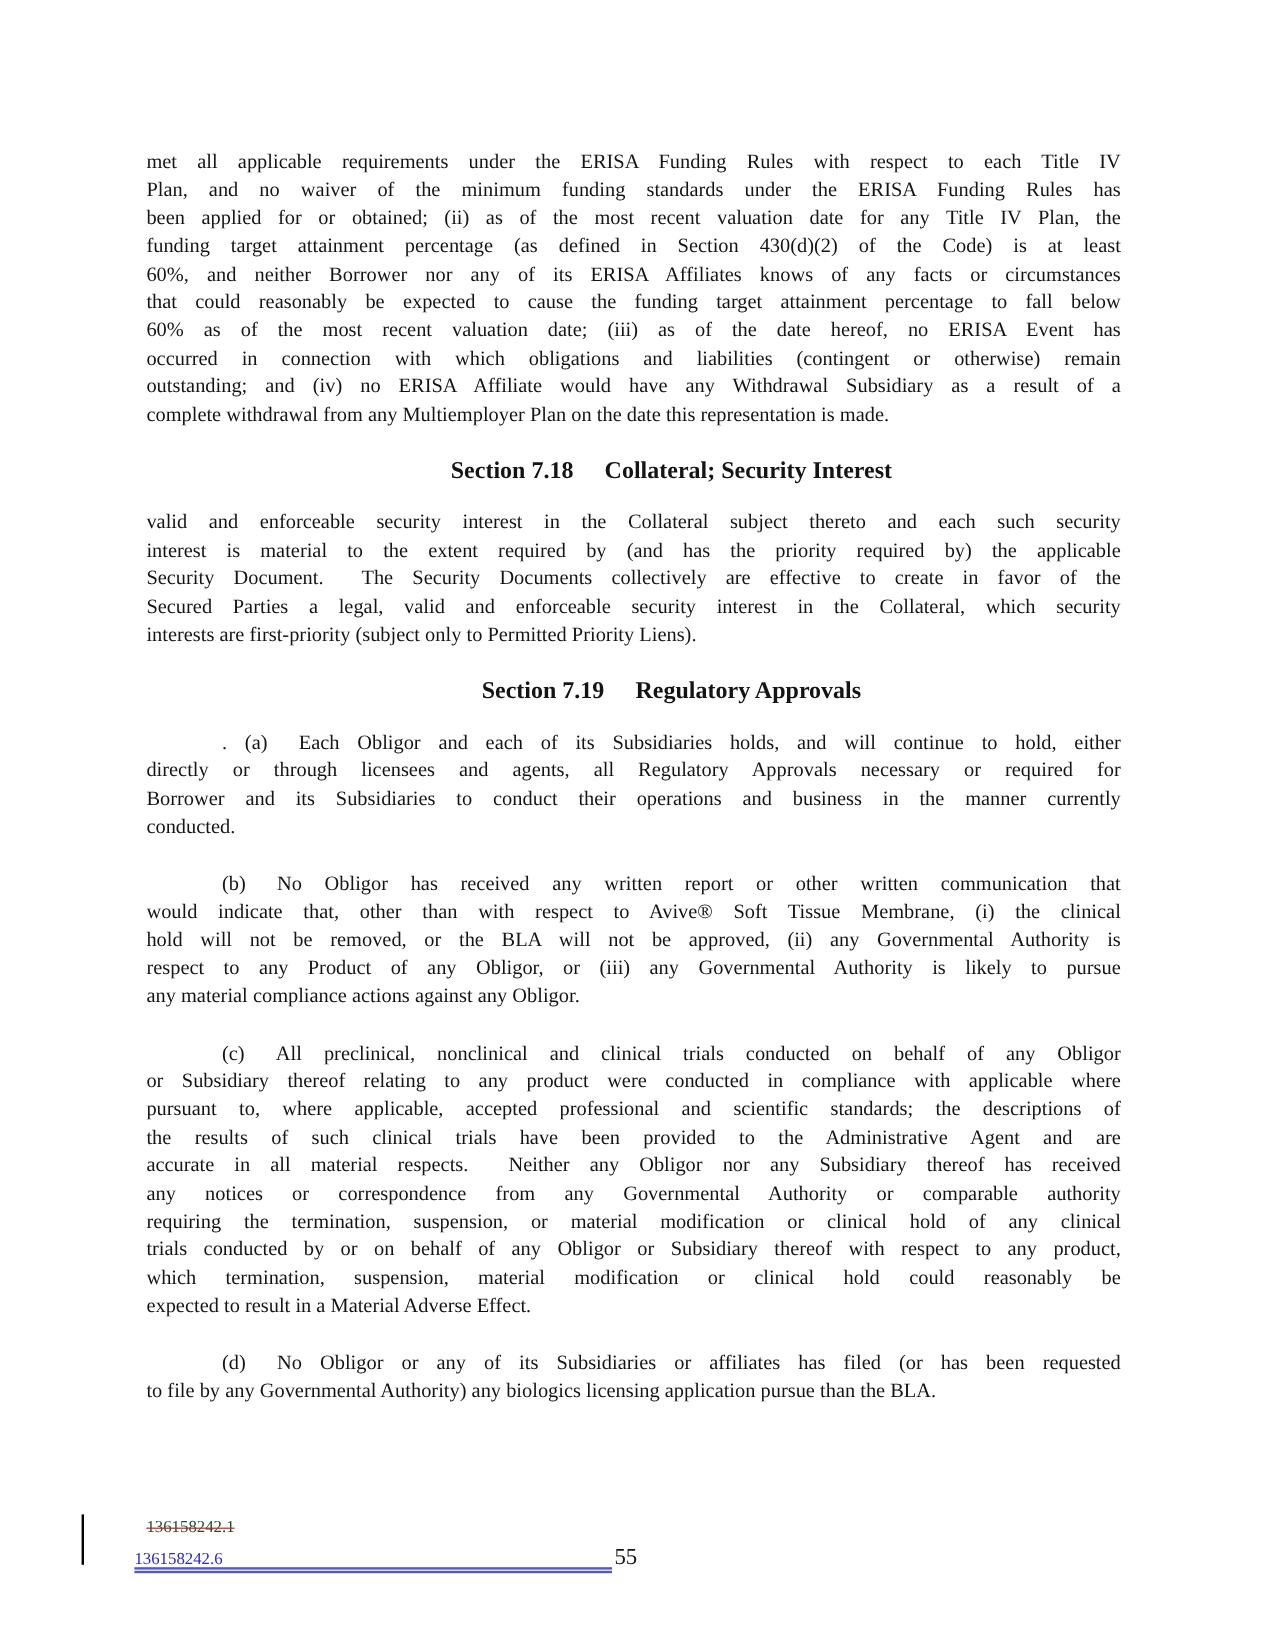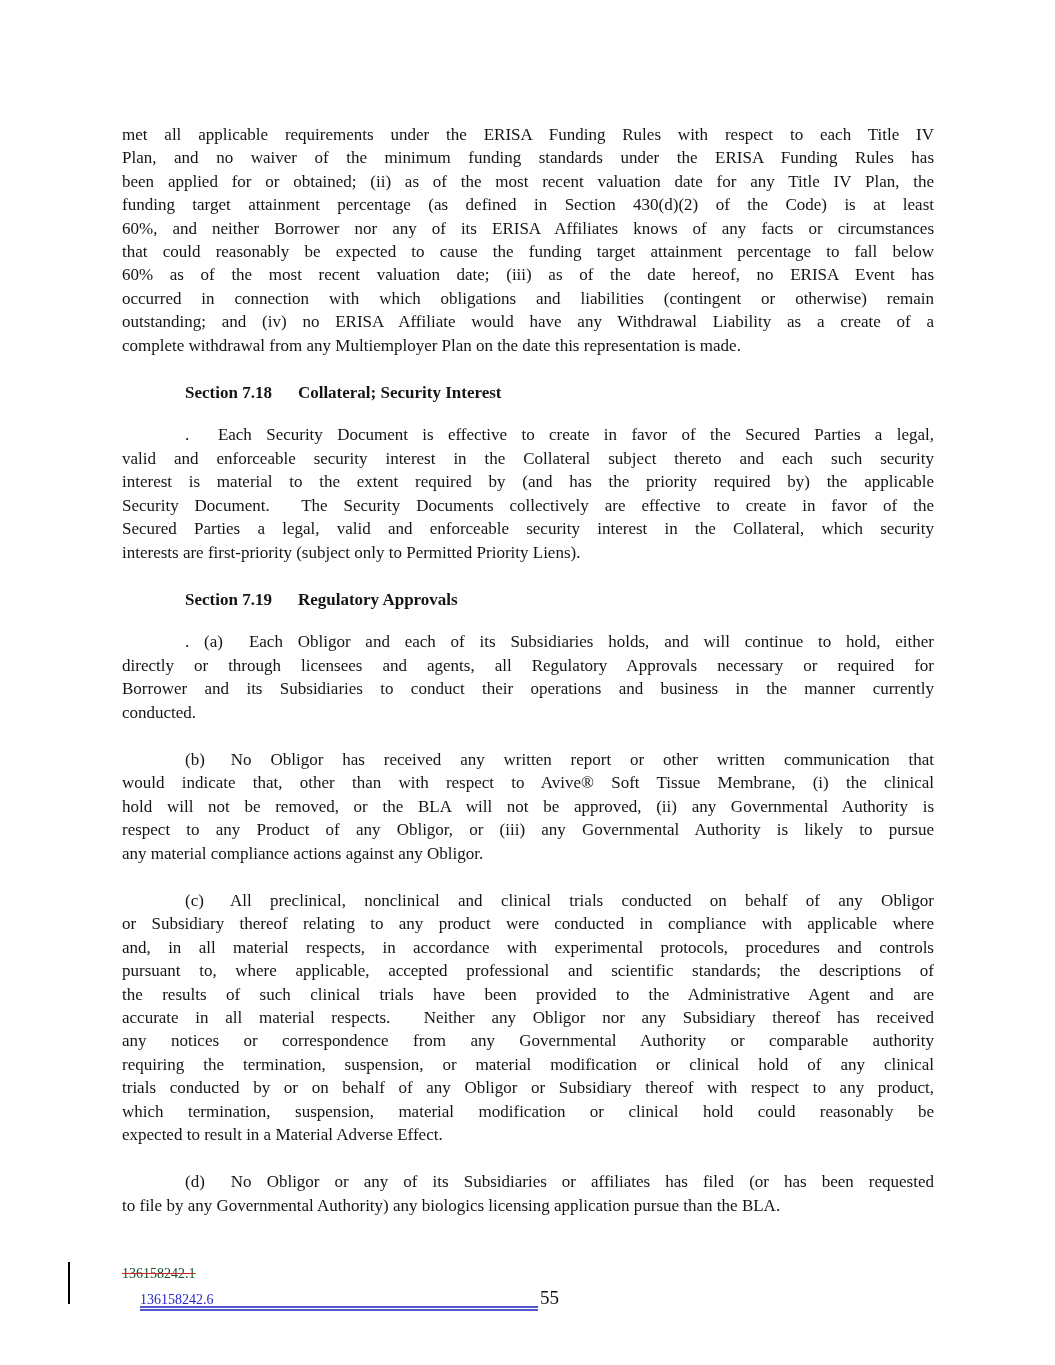--- a/index.html
+++ b/index.html
@@ -22,24 +22,25 @@
     line-height: 23.4px;
     white-space: pre-wrap;
     text-align: justify;
     text-align-last: justify;
   }
   .line.last { text-align-last: left; }
   .line.first-indent { padding-left: 63px; }
   .heading {
     margin: 0 0 19px 0;
     padding-left: 63px;
-    font-size: 17px;
+    font-size: 20px;
     font-weight: bold;
     line-height: 23.4px;
     white-space: pre-wrap;
+    text-align: center;
   }
   .hgap { display: inline-block; width: 26px; }
   .tab  { display: inline-block; width: 26px; }
   .plabel { white-space: pre-wrap; }
 
   
   .change-bar {
     position: absolute;
     left: 68px; top: 1262px;
     width: 2px; height: 42px;
@@ -48,21 +49,21 @@
   .footer-old {
     position: absolute;
     left: 122px; top: 1265px;
     font-size: 14px; line-height: 18px;
     color: #14532d;
     text-decoration: line-through;
     text-decoration-color: #d42020;
   }
   .footer-row {
     position: absolute;
-    left: 140px; top: 1287px;
+    left: 112px; top: 1287px;
     white-space: nowrap;
   }
   .footer-underlined {
     display: inline-block;
     width: 398px;
     height: 15px;
     line-height: 15px;
     border-bottom: 5px double #5555cc;
     vertical-align: baseline;
   }
@@ -82,26 +83,25 @@
 <div class="doc">
     <div class="para">
       <div class="line">met all applicable requirements under the ERISA Funding Rules with respect to each Title IV</div>
       <div class="line">Plan, and no waiver of the minimum funding standards under the ERISA Funding Rules has</div>
       <div class="line">been applied for or obtained; (ii) as of the most recent valuation date for any Title IV Plan, the</div>
       <div class="line">funding target attainment percentage (as defined in Section 430(d)(2) of the Code) is at least</div>
       <div class="line">60%, and neither Borrower nor any of its ERISA Affiliates knows of any facts or circumstances</div>
       <div class="line">that could reasonably be expected to cause the funding target attainment percentage to fall below</div>
       <div class="line">60% as of the most recent valuation date; (iii) as of the date hereof, no ERISA Event has</div>
       <div class="line">occurred in connection with which obligations and liabilities (contingent or otherwise) remain</div>
-      <div class="line">outstanding; and (iv) no ERISA Affiliate would have any Withdrawal Liability as a create of a</div>
+      <div class="line">outstanding; and (iv) no ERISA Affiliate would have any Withdrawal Subsidiary as a result of a</div>
       <div class="line last">complete withdrawal from any Multiemployer Plan on the date this representation is made.</div>
     </div>
     <div class="heading"><span class="hnum">Section 7.18</span><span class="hgap"></span><span class="htitle">Collateral; Security Interest</span></div>
     <div class="para">
-      <div class="line first-indent">.  Each Security Document is effective to create in favor of the Secured Parties a legal,</div>
       <div class="line">valid and enforceable security interest in the Collateral subject thereto and each such security</div>
       <div class="line">interest is material to the extent required by (and has the priority required by) the applicable</div>
       <div class="line">Security Document.  The Security Documents collectively are effective to create in favor of the</div>
       <div class="line">Secured Parties a legal, valid and enforceable security interest in the Collateral, which security</div>
       <div class="line last">interests are first-priority (subject only to Permitted Priority Liens).</div>
     </div>
     <div class="heading"><span class="hnum">Section 7.19</span><span class="hgap"></span><span class="htitle">Regulatory Approvals</span></div>
     <div class="para">
       <div class="line first-indent"><span class="plabel">. (a)</span><span class="tab"></span><span class="ltext">Each Obligor and each of its Subsidiaries holds, and will continue to hold, either</span></div>
       <div class="line">directly or through licensees and agents, all Regulatory Approvals necessary or required for</div>
@@ -111,21 +111,20 @@
     <div class="para">
       <div class="line first-indent"><span class="plabel">(b)</span><span class="tab"></span><span class="ltext">No Obligor has received any written report or other written communication that</span></div>
       <div class="line">would indicate that, other than with respect to Avive® Soft Tissue Membrane, (i) the clinical</div>
       <div class="line">hold will not be removed, or the BLA will not be approved, (ii) any Governmental Authority is</div>
       <div class="line">respect to any Product of any Obligor, or (iii) any Governmental Authority is likely to pursue</div>
       <div class="line last">any material compliance actions against any Obligor.</div>
     </div>
     <div class="para">
       <div class="line first-indent"><span class="plabel">(c)</span><span class="tab"></span><span class="ltext">All preclinical, nonclinical and clinical trials conducted on behalf of any Obligor</span></div>
       <div class="line">or Subsidiary thereof relating to any product were conducted in compliance with applicable where</div>
-      <div class="line">and, in all material respects, in accordance with experimental protocols, procedures and controls</div>
       <div class="line">pursuant to, where applicable, accepted professional and scientific standards; the descriptions of</div>
       <div class="line">the results of such clinical trials have been provided to the Administrative Agent and are</div>
       <div class="line">accurate in all material respects.  Neither any Obligor nor any Subsidiary thereof has received</div>
       <div class="line">any notices or correspondence from any Governmental Authority or comparable authority</div>
       <div class="line">requiring the termination, suspension, or material modification or clinical hold of any clinical</div>
       <div class="line">trials conducted by or on behalf of any Obligor or Subsidiary thereof with respect to any product,</div>
       <div class="line">which termination, suspension, material modification or clinical hold could reasonably be</div>
       <div class="line last">expected to result in a Material Adverse Effect.</div>
     </div>
     <div class="para">

